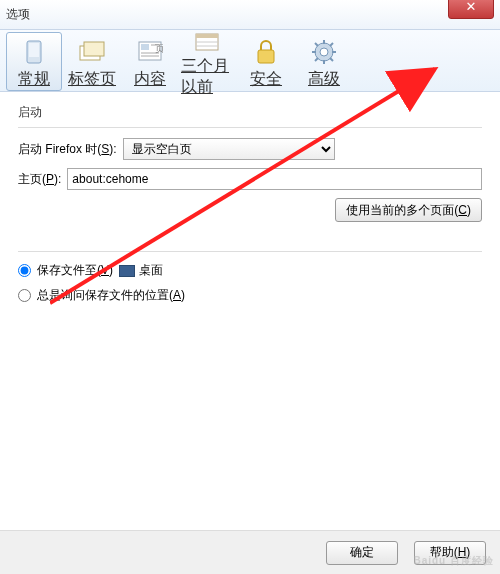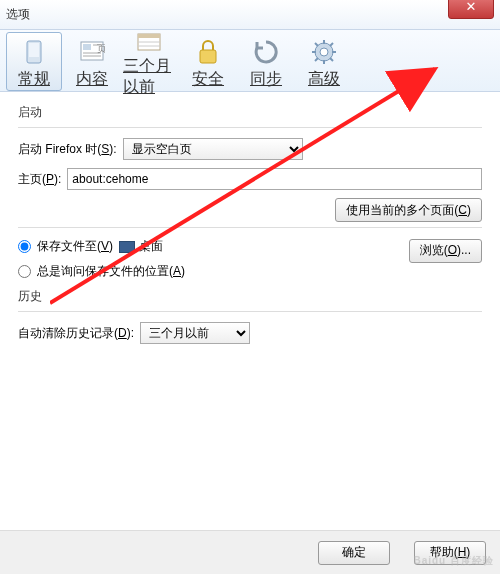--- a/index.html
+++ b/index.html
@@ -8,41 +8,41 @@
 .title-bar { height: 30px; background: linear-gradient(#fff,#eef4fb); border-bottom: 1px solid #c8d6e8; display: flex; align-items: center; padding-left: 6px; color: #333; position: relative; }
 .close-btn { position: absolute; right: 6px; top: -3px; width: 46px; height: 22px; background: linear-gradient(#e07070,#c23a3a); border: 1px solid #a02828; border-radius: 0 0 3px 3px; color: #fff; font-size: 13px; text-align: center; line-height: 18px; cursor: pointer; }
 
 .toolbar { height: 62px; background: linear-gradient(#f8fbff,#e9f2fb); border-bottom: 1px solid #c8d6e8; display: flex; padding: 2px 6px 0; gap: 2px; }
 .tb-item { width: 56px; display: flex; flex-direction: column; align-items: center; justify-content: center; border: 1px solid transparent; border-radius: 3px; cursor: pointer; padding-top: 4px; }
 .tb-item.selected { background: linear-gradient(#fff,#dce8f4); border-color: #9ab8d8; }
 .tb-icon { width: 32px; height: 30px; display: flex; align-items: center; justify-content: center; }
 .tb-label { font-size: 16px; color: #333; margin-top: 2px; text-decoration: underline; }
 
 .content { padding: 12px 18px 0; }
-.section { margin-bottom: 5px; }
+.section { margin-bottom: 29px; }
 .sec-title { font-size: 12px; color: #333; margin-bottom: 6px; }
 hr.sep { border: none; border-top: 1px solid #ddd; margin: 2px 0 10px; }
 
 .row { display: flex; align-items: center; margin-bottom: 8px; }
 .label { white-space: nowrap; margin-right: 6px; text-align: center; }
 .underln { text-decoration: underline; }
 
 select, input[type=text] { height: 22px; border: 1px solid #aaa; padding: 1px 4px; font-size: 12px; background: #fff; }
 select { background: linear-gradient(#fff,#eee); }
 .btn { height: 24px; padding: 0 10px; background: linear-gradient(#fdfdfd,#e6e6e6); border: 1px solid #999; border-radius: 3px; font-size: 12px; cursor: pointer; white-space: nowrap; }
 .btn-row { display: flex; justify-content: flex-end; gap: 8px; margin-top: 6px; }
 
 .radio-row { display: flex; align-items: center; margin-bottom: 8px; }
 .radio-row input { margin-right: 6px; }
 .desk-icon { width: 16px; height: 12px; background: #3a5f8f; border: 1px solid #2a4a70; margin: 0 4px 0 6px; display: inline-block; }
 
 .dl-row { display: flex; align-items: center; }
 .dl-left { display: flex; align-items: center; flex: 1; }
 
-.footer { position: absolute; bottom: 0; left: 0; right: 0; height: 44px; background: #f0f0f0; border-top: 1px solid #ddd; display: flex; align-items: center; justify-content: flex-end; padding-right: 14px; gap: 24px; }
+.footer { position: absolute; bottom: 0; left: 0; right: 0; height: 44px; background: #f0f0f0; border-top: 1px solid #ddd; display: flex; align-items: center; justify-content: flex-end; padding-right: 14px; gap: 16px; }
 .footer .btn { width: 72px; }
 
 .arrow { position: absolute; left: 50px; top: 63px; pointer-events: none; z-index: 10; }
 
 .watermark { position: absolute; right: 6px; bottom: 6px; color: rgba(180,180,180,.5); font-size: 10px; font-weight: bold; letter-spacing: 1px; pointer-events: none; text-align: right; }
 </style>
 </head>
 <body>
 
 <div class="title-bar">
@@ -52,20 +52,29 @@
 
 <div class="toolbar">
   <div class="tb-item selected">
     <div class="tb-icon">
         <svg width="26" height="26">
           <rect x="6" y="2" width="14" height="22" rx="2" fill="#d8e4f0" stroke="#8aa8c8"></rect>
           <rect x="8" y="4" width="10" height="14" fill="#eef4fb"></rect>
         </svg>
       </div>
     <span class="tb-label">常规</span>
+  </div>
+  <div class="tb-item">
+    <div class="tb-icon">
+        <svg width="28" height="24">
+          <rect x="2" y="6" width="20" height="14" fill="#fff" stroke="#b8a868"></rect>
+          <rect x="6" y="2" width="20" height="14" fill="#f8f0d0" stroke="#b8a868"></rect>
+        </svg>
+      </div>
+    <span class="tb-label">标签页</span>
   </div>
   <div class="tb-item">
     <div class="tb-icon">
         <svg width="26" height="24">
           <rect x="2" y="2" width="22" height="18" fill="#fff" stroke="#98a8b8"></rect>
           <rect x="4" y="4" width="8" height="6" fill="#c8d8e8"></rect>
           <line x1="14" y1="5" x2="22" y2="5" stroke="#aaa"></line>
           <line x1="4" y1="13" x2="22" y2="13" stroke="#aaa"></line>
           <line x1="4" y1="16" x2="22" y2="16" stroke="#aaa"></line>
           <text x="18" y="12" font-size="10" fill="#888">页</text>
@@ -89,29 +98,20 @@
         <svg width="22" height="26">
           <rect x="3" y="11" width="16" height="13" rx="2" fill="#f0d060" stroke="#c8a020"></rect>
           <path d="M6 11 V7 a5 5 0 0 1 10 0 V11" fill="none" stroke="#c8a020" stroke-width="2"></path>
         </svg>
       </div>
     <span class="tb-label">安全</span>
   </div>
   <div class="tb-item">
     <div class="tb-icon">
         <svg width="26" height="26">
-          <path d="M13 3 a10 10 0 1 1 -9 6" fill="none" stroke="#8898a8" stroke-width="3"></path>
-          <path d="M4 3 l0 6 l6 0" fill="none" stroke="#8898a8" stroke-width="3"></path>
-        </svg>
-      </div>
-    <span class="tb-label">同步</span>
-  </div>
-  <div class="tb-item">
-    <div class="tb-icon">
-        <svg width="26" height="26">
           <circle cx="13" cy="13" r="9" fill="#c8d8e8" stroke="#7898b8"></circle>
           <circle cx="13" cy="13" r="4" fill="#fff" stroke="#7898b8"></circle>
           <g stroke="#7898b8" stroke-width="2">
             <line x1="13" y1="1" x2="13" y2="5"></line>
             <line x1="13" y1="21" x2="13" y2="25"></line>
             <line x1="1" y1="13" x2="5" y2="13"></line>
             <line x1="21" y1="13" x2="25" y2="13"></line>
             <line x1="4" y1="4" x2="7" y2="7"></line>
             <line x1="19" y1="19" x2="22" y2="22"></line>
             <line x1="4" y1="22" x2="7" y2="19"></line>
@@ -123,21 +123,21 @@
   </div>
 </div>
 
 <div class="content">
 
   <div class="section">
     <div class="sec-title">启动</div>
     <hr class="sep">
     <div class="row">
       <span class="label">启动 Firefox 时(<span class="underln">S</span>):</span>
-      <select style="width:180px">
+      <select style="width:212px">
         <option>显示空白页</option>
       </select>
     </div>
     <div class="row">
       <span class="label">主页(<span class="underln">P</span>):</span>
       <input type="text" style="flex: 1 1 0%;" value="about:cehome">
     </div>
     <div class="btn-row">
       <button class="btn">使用当前的多个页面(<span class="underln">C</span>)</button>
     </div>
@@ -147,38 +147,27 @@
     <hr class="sep">
     <div class="dl-row">
       <div class="dl-left">
         <label class="radio-row">
           <input type="radio" name="dl" checked="" style="">
           <span>保存文件至(<span class="underln">V</span>)</span>
           <span class="desk-icon"></span>
           <span>桌面</span>
         </label>
       </div>
-      <button class="btn">浏览(<span class="underln">O</span>)...</button>
     </div>
     <label class="radio-row">
       <input type="radio" name="dl" style="">
       <span>总是询问保存文件的位置(<span class="underln">A</span>)</span>
     </label>
   </div>
 
-  <div class="section">
-    <div class="sec-title">历史</div>
-    <hr class="sep">
-    <div class="row">
-      <span class="label">自动清除历史记录(<span class="underln">D</span>):</span>
-      <select style="width:110px">
-        <option>三个月以前</option>
-      </select>
-    </div>
-  </div>
 
 </div>
 
 <div class="footer">
   <button class="btn">确定</button>
   <button class="btn">帮助(<span class="underln">H</span>)</button>
 </div>
 
 <svg class="arrow" width="410" height="250">
   <defs>

